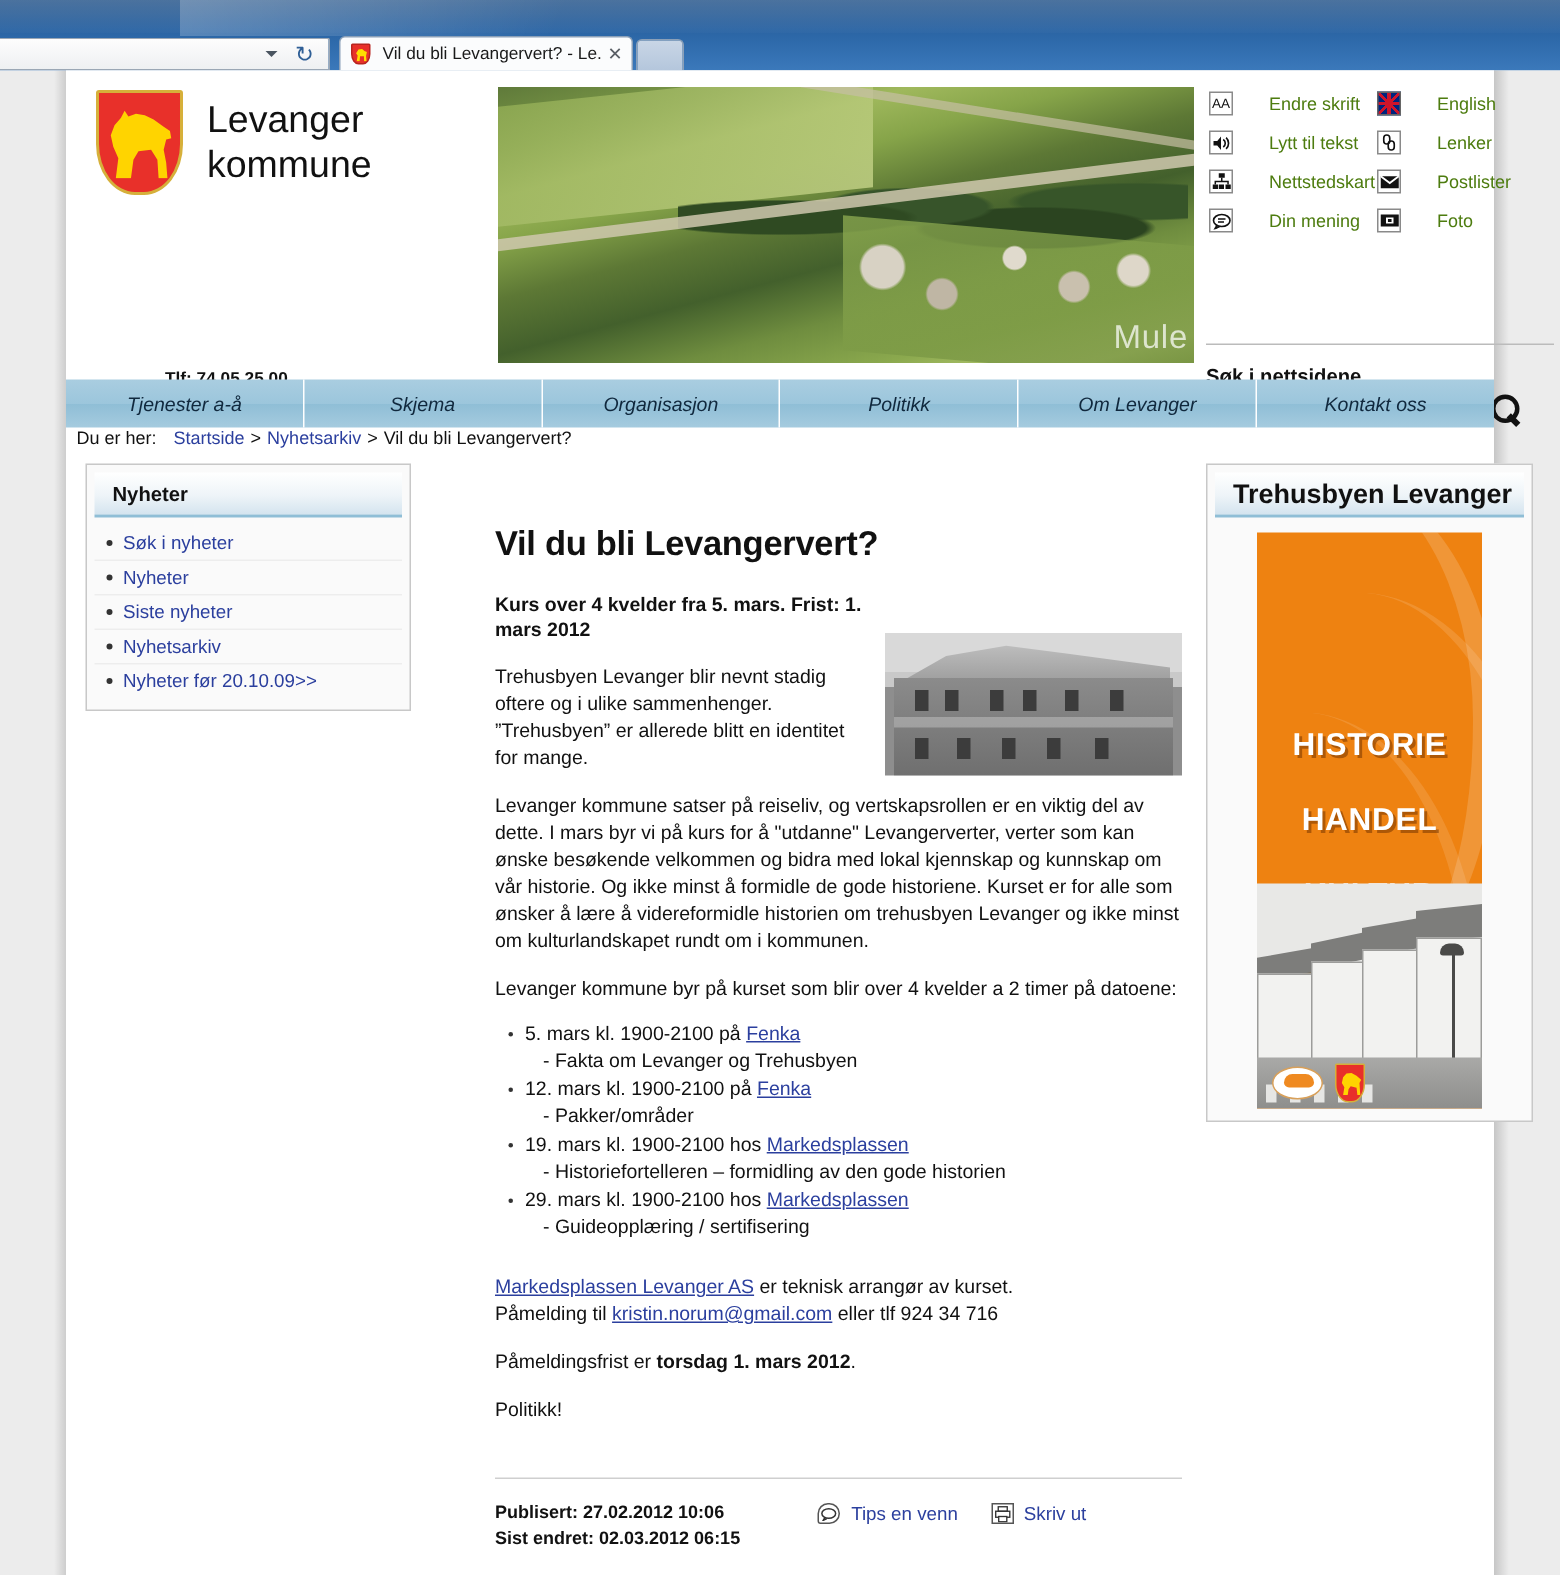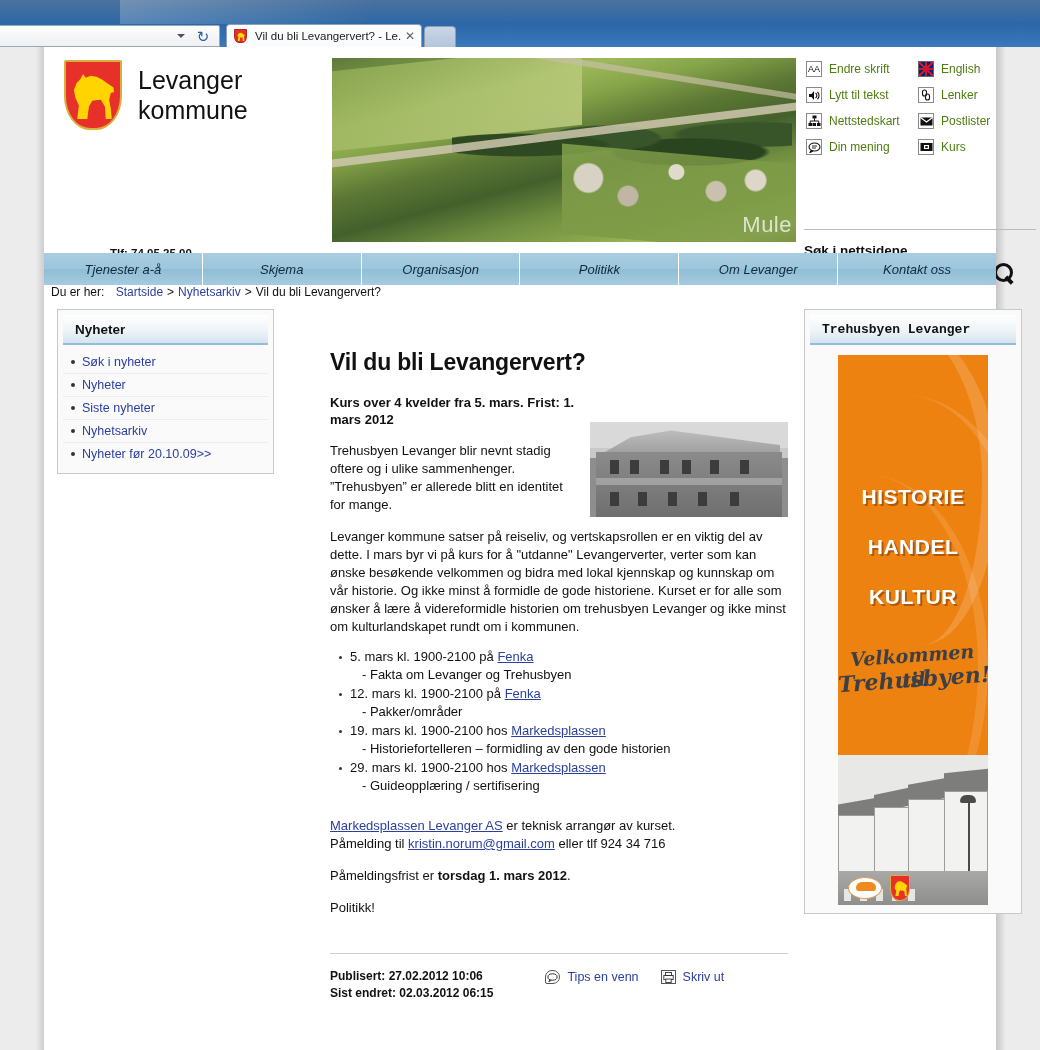--- a/index.html
+++ b/index.html
@@ -164,21 +164,21 @@
       radial-gradient(circle at 88% 44%, #ded7c9 0 5%, transparent 6%);
   }
   .hero-watermark {
     position: absolute; right: 4px; bottom: 4px;
     font-size: 22px; color: rgba(255,255,255,0.72); letter-spacing: .5px;
   }
 
   
   .toolbox { position: absolute; left: 762px; top: 14px; width: 232px; }
   .tool-grid { display: grid; grid-template-columns: 112px 112px; row-gap: 10px; }
-  .tool-item { display: flex; align-items: center; }
+  .tool-item { display: flex; align-items: center; gap: 17px; }
   .tool-ic {
     width: 16px; height: 16px; flex: 0 0 16px;
     border: 1px solid #8a8a8a; background: #fff;
     position: relative; display: flex; align-items: center; justify-content: center;
     font-size: 9px; color: #111; line-height: 1;
   }
   .tool-label { margin-left: 7px; font-size: 12px; color: #4d7c0f; }
   .flag-uk {
     border: 1px solid #666;
     background:
@@ -308,28 +308,27 @@
     display: flex; align-items: center; justify-content: center; font-size: 9px; color: #333;
   }
   .action .alabel { margin-left: 7px; font-size: 12.5px; color: #2b3f9e; }
   .speech { border-radius: 7px 7px 7px 2px; }
 
   
   .rightcol { position: absolute; left: 760px; top: 0; width: 218px; }
   .promo { border: 1px solid #c8c8c8; background: #fafafa; padding-bottom: 8px; }
   .promo-head {
     height: 30px; display: flex; align-items: center; padding-left: 12px;
-    font-size: 13px; font-weight: bold; color: #111;
+    font-size: 18px; font-weight: bold; color: #111;
     background: linear-gradient(to bottom, #ffffff 0%, #eef4f8 55%, #d4e4ef 100%);
     border-bottom: 2px solid #8fbed6;
     margin: 5px 5px 0 5px;
-    font-family: Liberation Mono, monospace;
   }
   .banner {
-    position: relative; width: 150px; height: 550px; margin: 10px auto 0 auto;
+    position: relative; width: 150px; height: 384px; margin: 10px auto 0 auto;
     background: #ee8211; overflow: hidden;
   }
   .banner-swoosh1 {
     position: absolute; left: -30px; top: -40px; width: 190px; height: 330px;
     border-right: 16px solid rgba(255,255,255,0.16);
     border-radius: 0 60% 40% 0 / 0 50% 50% 0;
   }
   .banner-swoosh2 {
     position: absolute; left: 10px; top: 40px; width: 190px; height: 420px;
     border-right: 13px solid rgba(255,255,255,0.13);
@@ -522,21 +521,21 @@
             <span class="tool-label">Din mening</span>
           </div>
           <div class="tool-item">
             <span class="tool-ic">
               <svg width="13" height="10" viewBox="0 0 13 10" aria-hidden="true">
                 <rect x="0.5" y="1" width="12" height="8" fill="#111"></rect>
                 <rect x="4" y="3" width="5" height="4" fill="#fff"></rect>
                 <rect x="5.3" y="4" width="2.4" height="2" fill="#111"></rect>
               </svg>
             </span>
-            <span class="tool-label">Kurs</span>
+            <span class="tool-label">Foto</span>
           </div>
         </div>
       </div>
 
       <div class="search-sep"></div>
       <div class="searchbox">
         <div class="search-title">Søk i nettsidene</div>
         <div class="search-row">
           <input class="search-input" type="text" placeholder="Søk her" style="">
           <span class="search-mag"></span>
@@ -612,20 +611,21 @@
             <div class="ph-win" style="left:48px;top:70px"></div>
             <div class="ph-win" style="left:78px;top:70px"></div>
             <div class="ph-win" style="left:108px;top:70px"></div>
             <div class="ph-win" style="left:140px;top:70px"></div>
           </div>
           <p class="lede">Kurs over 4 kvelder fra 5. mars. Frist: 1. mars 2012</p>
           <p class="body-text narrow">Trehusbyen Levanger blir nevnt stadig oftere og i ulike sammenhenger. ”Trehusbyen” er allerede blitt en identitet for mange.</p>
         </div>
 
         <p class="body-text">Levanger kommune satser på reiseliv, og vertskapsrollen er en viktig del av dette. I mars byr vi på kurs for å "utdanne" Levangerverter, verter som kan ønske besøkende velkommen og bidra med lokal kjennskap og kunnskap om vår historie. Og ikke minst å formidle de gode historiene. Kurset er for alle som ønsker å lære å videreformidle historien om trehusbyen Levanger og ikke minst om kulturlandskapet rundt om i kommunen.</p>
+        <p class="body-text">Levanger kommune byr på kurset som blir over 4 kvelder a 2 timer på datoene:</p>
 
         <ul class="dates">
           <li>
             <span class="dot"></span><span>5. mars kl. 1900-2100 på </span><a href="#" class="inline">Fenka</a>
             <span class="sub">- Fakta om Levanger og Trehusbyen</span>
           </li>
           <li>
             <span class="dot"></span><span>12. mars kl. 1900-2100 på </span><a href="#" class="inline">Fenka</a>
             <span class="sub">- Pakker/områder</span>
           </li>

